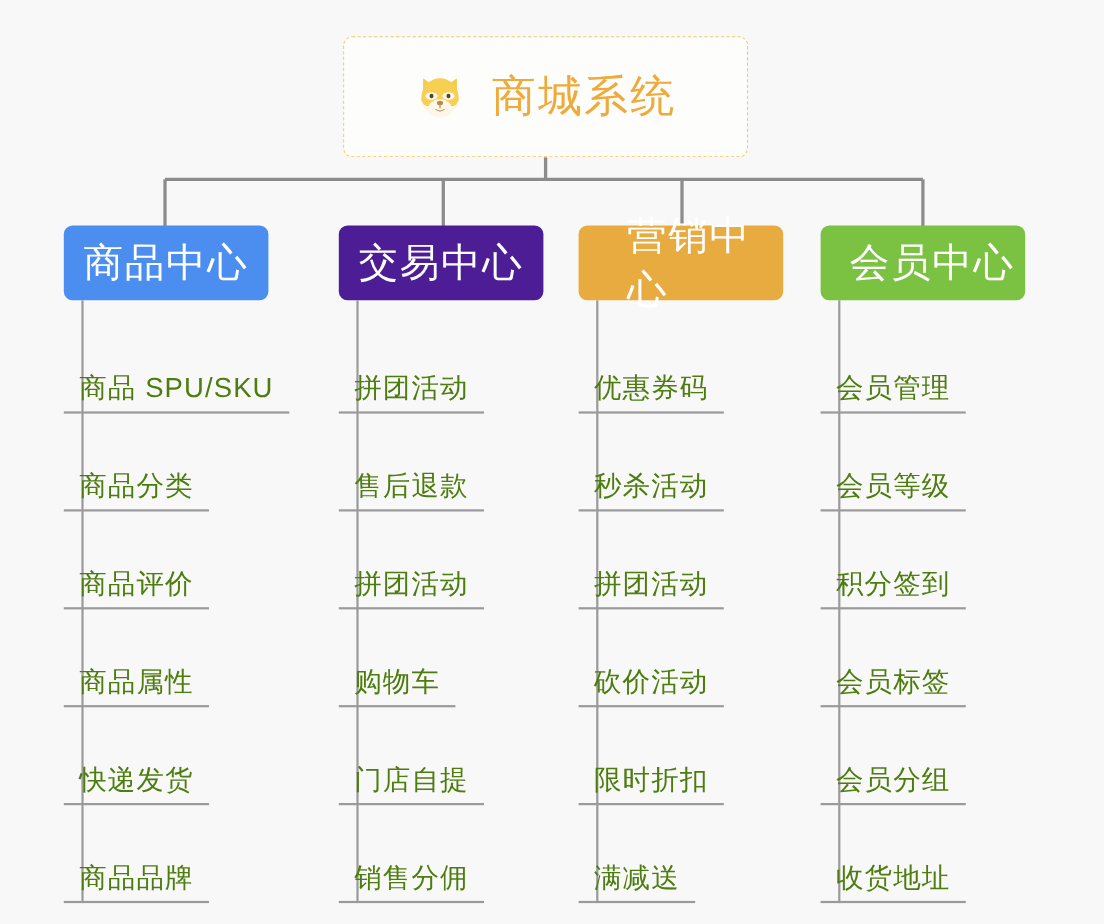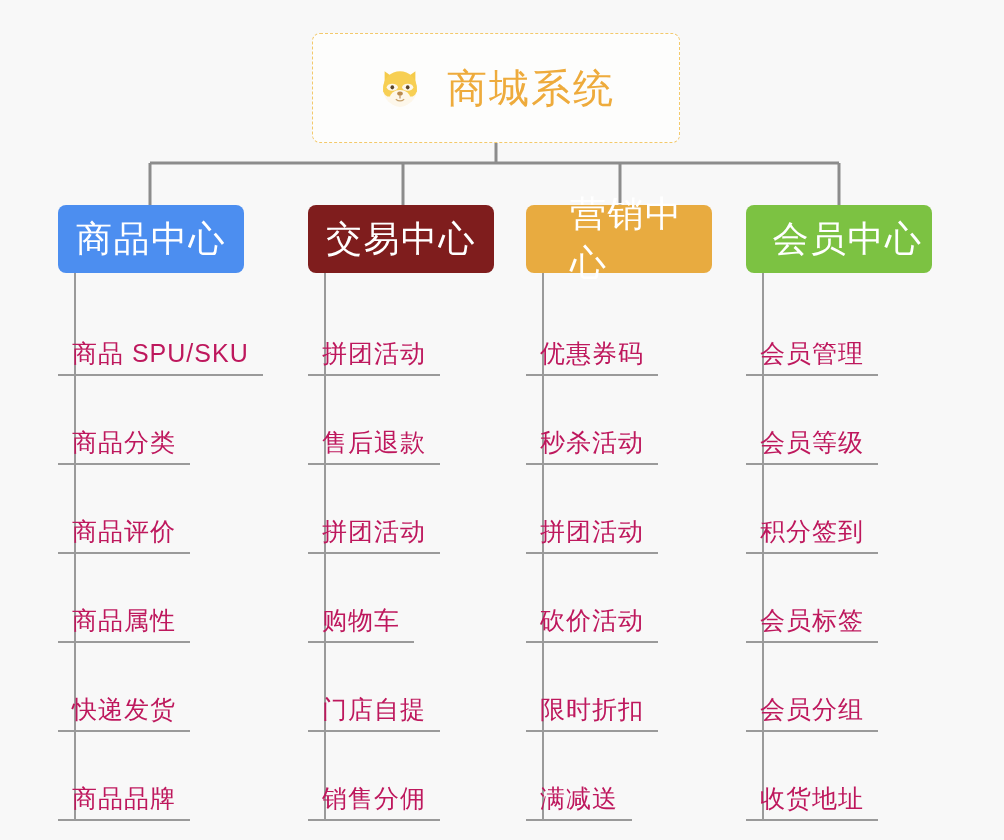--- a/index.html
+++ b/index.html
@@ -87,21 +87,21 @@
     height: 89px;
     display: flex;
     align-items: flex-end;
     box-sizing: border-box;
   }
   .leaf-inner {
     display: inline-block;
     border-bottom: 2px solid #9a9a9a;
     padding: 0 14px 7px 14px;
     font-size: 25px;
-    color: #be185d;
+    color: #4d7c0f;
     letter-spacing: 1px;
     white-space: nowrap;
     line-height: 1.1;
   }
   
   .spine {
     position: absolute;
     width: 2px;
     background: #9a9a9a;
     top: 0;
@@ -109,21 +109,21 @@
     left: 16px;
   }
 
   
   #branch-product   { left: 58px;  width: 186px; }
   #branch-trade     { left: 308px; width: 186px; }
   #branch-marketing { left: 526px; width: 186px; }
   #branch-member    { left: 746px; width: 186px; }
 
   #branch-product   .branch-header { background: #4c8ef0; }
-  #branch-trade     .branch-header { background: #7f1d1d; }
+  #branch-trade     .branch-header { background: #4c1d95; }
   #branch-marketing .branch-header { background: #e8ab40; padding-left: 44px; }
   #branch-member    .branch-header { background: #7cc242; padding-left: 17px; }
 </style>
 </head>
 <body>
 
 <div id="mindmap">
 
   <svg id="connectors" viewBox="0 0 1004 840" width="1004" height="840">
 

